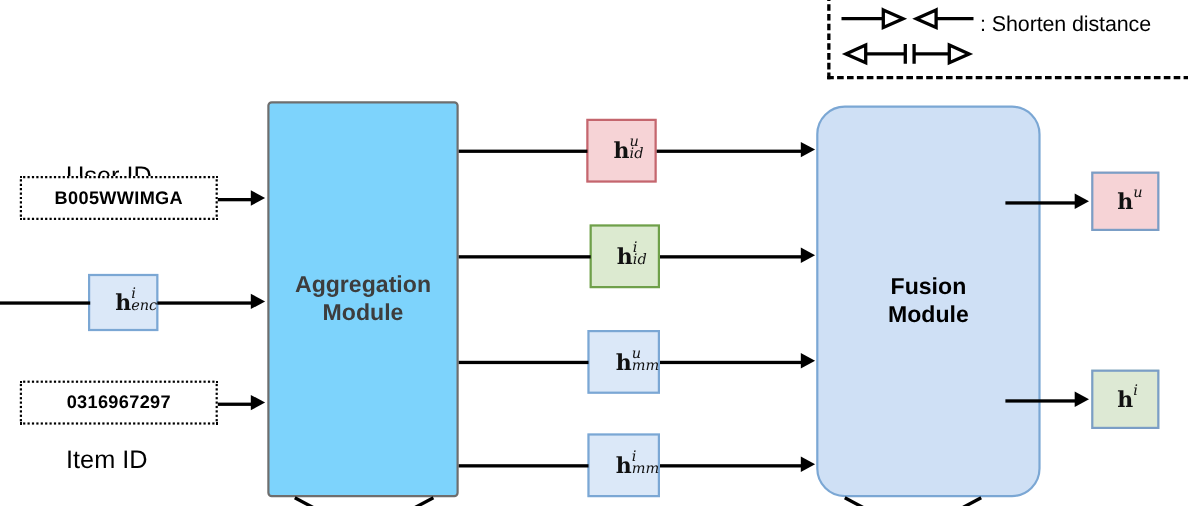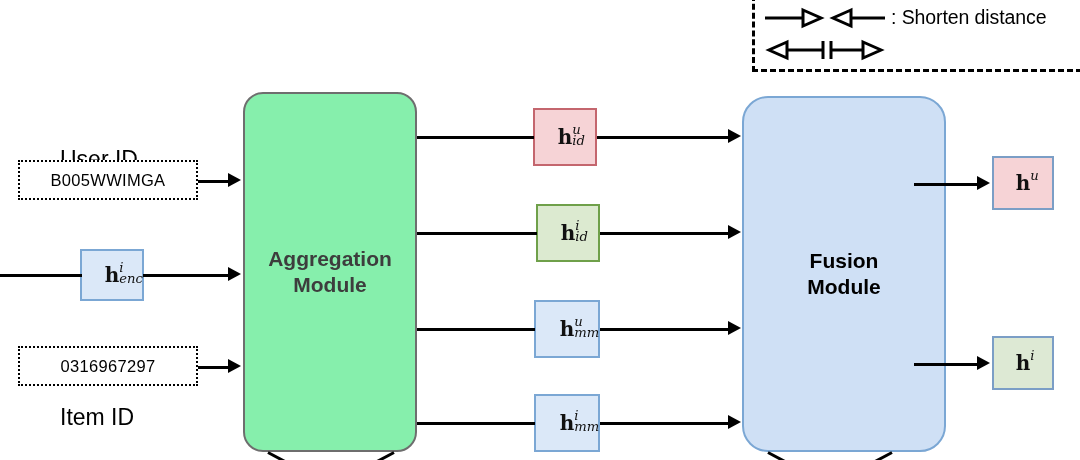--- a/index.html
+++ b/index.html
@@ -24,21 +24,21 @@
     width: 330px;
     height: 86px;
     border-left: 3px dashed #000;
     border-bottom: 3px dashed #000;
     box-sizing: border-box;
   }
   .legend-row {
     position: absolute;
     left: 8px;
     display: flex;
-    align-items: flex-start;
+    align-items: flex-end;
     height: 28px;
   }
   .legend-row.r1 { top: 20px; }
   .legend-row.r2 { top: 52px; }
   .legend-text {
     font-size: 19.5px;
     color: #000;
     white-space: nowrap;
     letter-spacing: -0.1px;
   }
@@ -60,42 +60,43 @@
     display: flex;
     align-items: center;
     justify-content: center;
     box-sizing: border-box;
   }
   .dotted-box .txt {
     font-size: 16.5px;
     color: #000;
     letter-spacing: 0.3px;
     white-space: nowrap;
+    font-weight: bold;
   }
 
   
   .module {
     position: absolute;
     box-sizing: border-box;
     display: flex;
     align-items: center;
     justify-content: center;
     text-align: center;
   }
   .module .mod-label {
     font-size: 21px;
     font-weight: bold;
     line-height: 1.24;
     white-space: pre-line;
   }
   #agg-module {
     left: 243px; top: 92px; width: 174px; height: 360px;
-    background: #86efac;
+    background: #7dd3fc;
     border: 2px solid #6e6e6e;
-    border-radius: 20px;
+    border-radius: 4px;
   }
   #agg-module .mod-label { color: #3d3d3d; }
   #fusion-module {
     left: 742px; top: 96px; width: 204px; height: 356px;
     background: #cfe0f5;
     border: 2px solid #7ba7d4;
     border-radius: 26px;
   }
   #fusion-module .mod-label { color: #000; }
 

